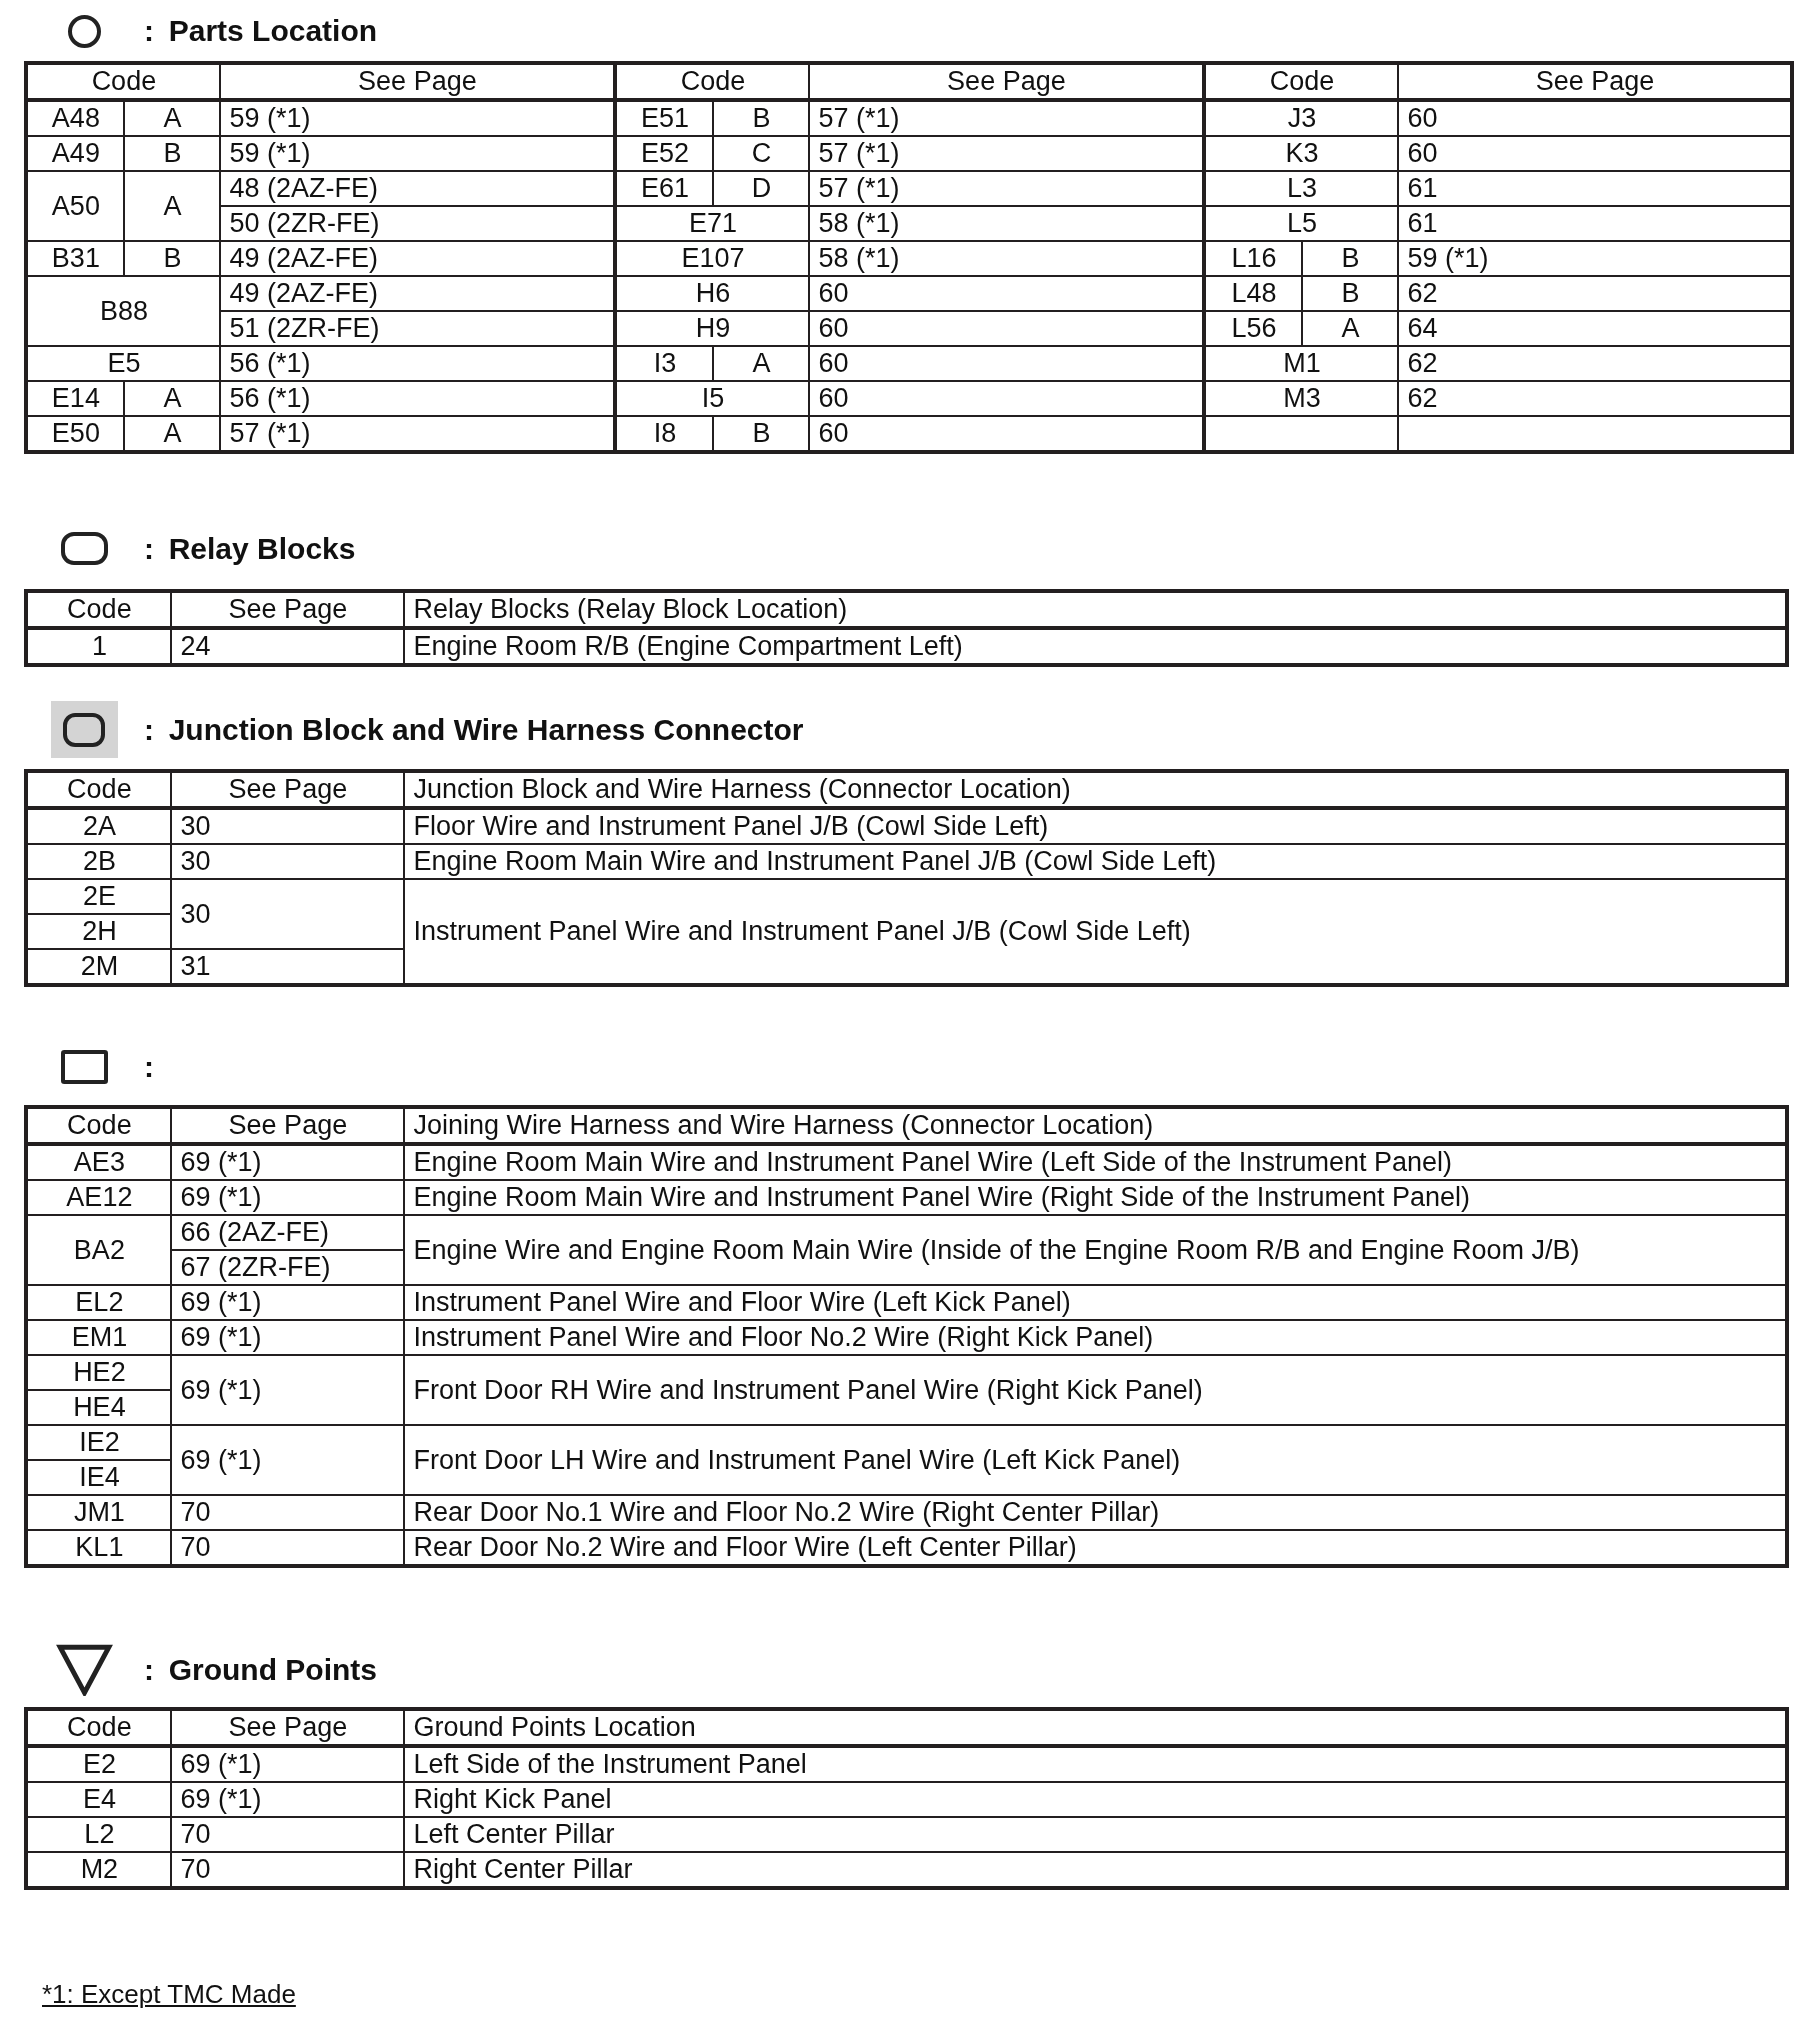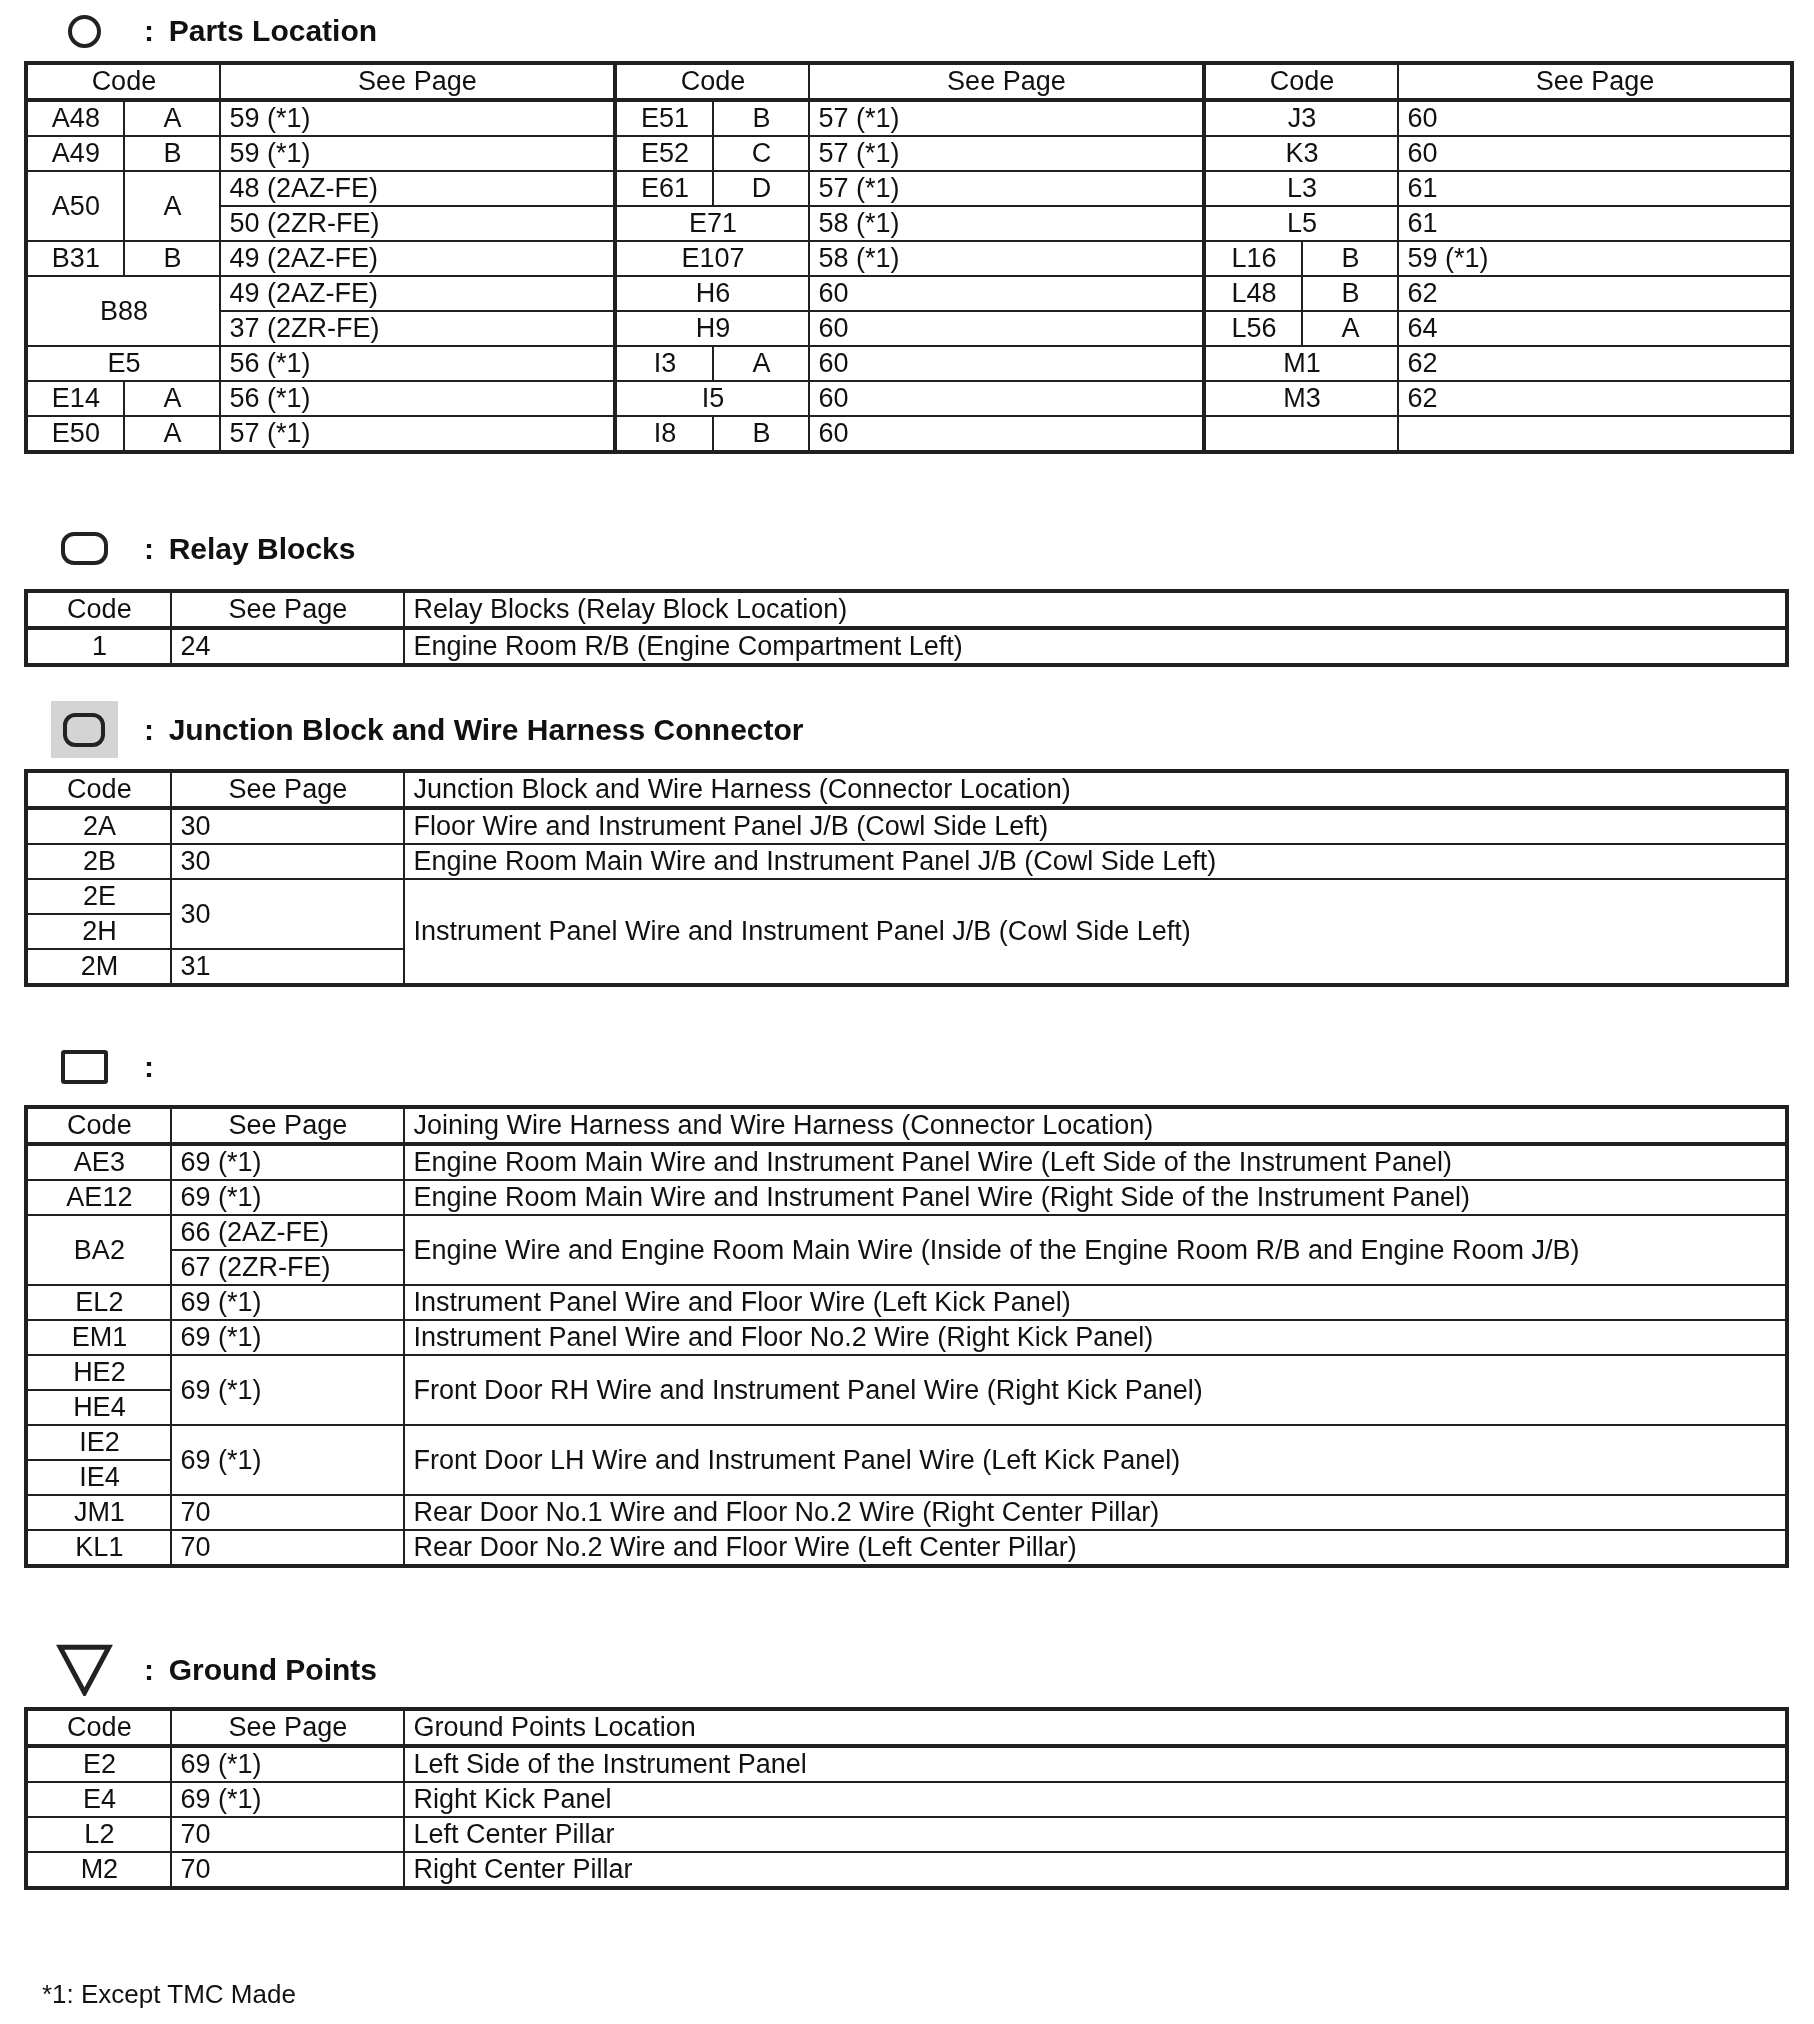--- a/index.html
+++ b/index.html
@@ -28,21 +28,21 @@
     font-size: 27px; border: 4.1px solid #231f20;
   }
   table.doc td, table.doc th {
     border: 2.4px solid #231f20; padding: 0 8.1px; height: 33px; line-height: 33px;
     font-weight: normal; white-space: nowrap; overflow: hidden;
   }
   table.doc thead th { border-bottom: 4.9px solid #231f20; }
   table.doc th.c, table.doc td.c { text-align: center; }
   table.doc th.l, table.doc td.l { text-align: left; }
   table.doc .thick-left { border-left: 4.9px solid #231f20; }
-  .footnote { position: absolute; left: 42px; top: 1979px; font-size: 26px; }
+  .footnote { position: absolute; left: 42px; top: 1979px; font-size: 26px; text-decoration: underline; }
 </style>
 </head>
 <body>
 
 <div class="section-title" style="left:0; top:6.5px;">
   <div class="icon-box">
       <div class="icon-circle"></div>
     </div>
   <span class="colon">:</span>
   <span>Parts Location</span>
@@ -128,21 +128,21 @@
       <td class="c" colspan="2" rowspan="2">B88</td>
       <td class="l">49 (2AZ-FE)</td>
       <td class="c thick-left" colspan="2">H6</td>
       <td class="l">60</td>
       <td class="c thick-left">L48</td>
       <td class="c">B</td>
       <td class="l">62</td>
     </tr>
 
     <tr>
-      <td class="l">37 (2ZR-FE)</td>
+      <td class="l">51 (2ZR-FE)</td>
       <td class="c thick-left" colspan="2">H9</td>
       <td class="l">60</td>
       <td class="c thick-left">L56</td>
       <td class="c">A</td>
       <td class="l">64</td>
     </tr>
 
     <tr>
       <td class="c" colspan="2">E5</td>
       <td class="l">56 (*1)</td>

